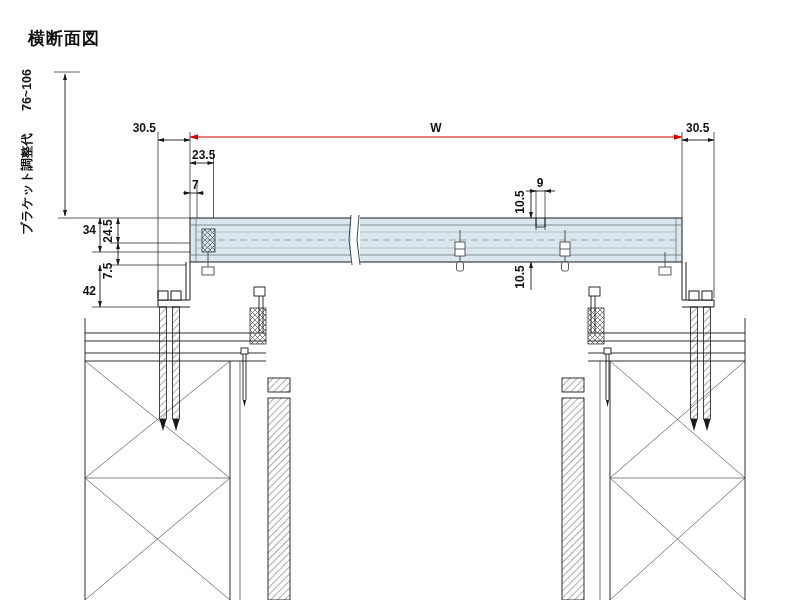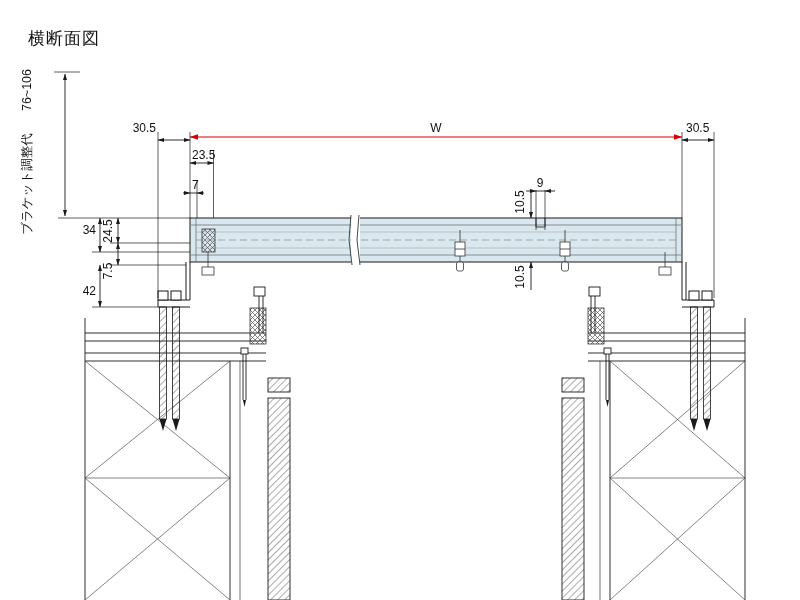--- a/index.html
+++ b/index.html
@@ -1,17 +1,17 @@
 <!DOCTYPE html>
 <html><head>
 <meta charset="utf-8">
 <style>
   html,body{margin:0;padding:0;background:#fff;}
   .canvas{width:800px;height:600px;position:relative;background:#fff;overflow:hidden;
-          font-family:"Liberation Sans","DejaVu Sans",sans-serif;}
+          font-family:"Liberation Sans","DejaVu Sans",sans-serif;font-weight:bold;}
   svg{display:block;}
   svg text{fill:#111;font-family:"Liberation Sans","DejaVu Sans",sans-serif;}
   .dim{font-size:12px;}
   .ttl{font-size:17px;letter-spacing:1px;}
   .rot{font-size:12.5px;}
 </style>
 </head>
 <body>
 
 <div class="canvas">

